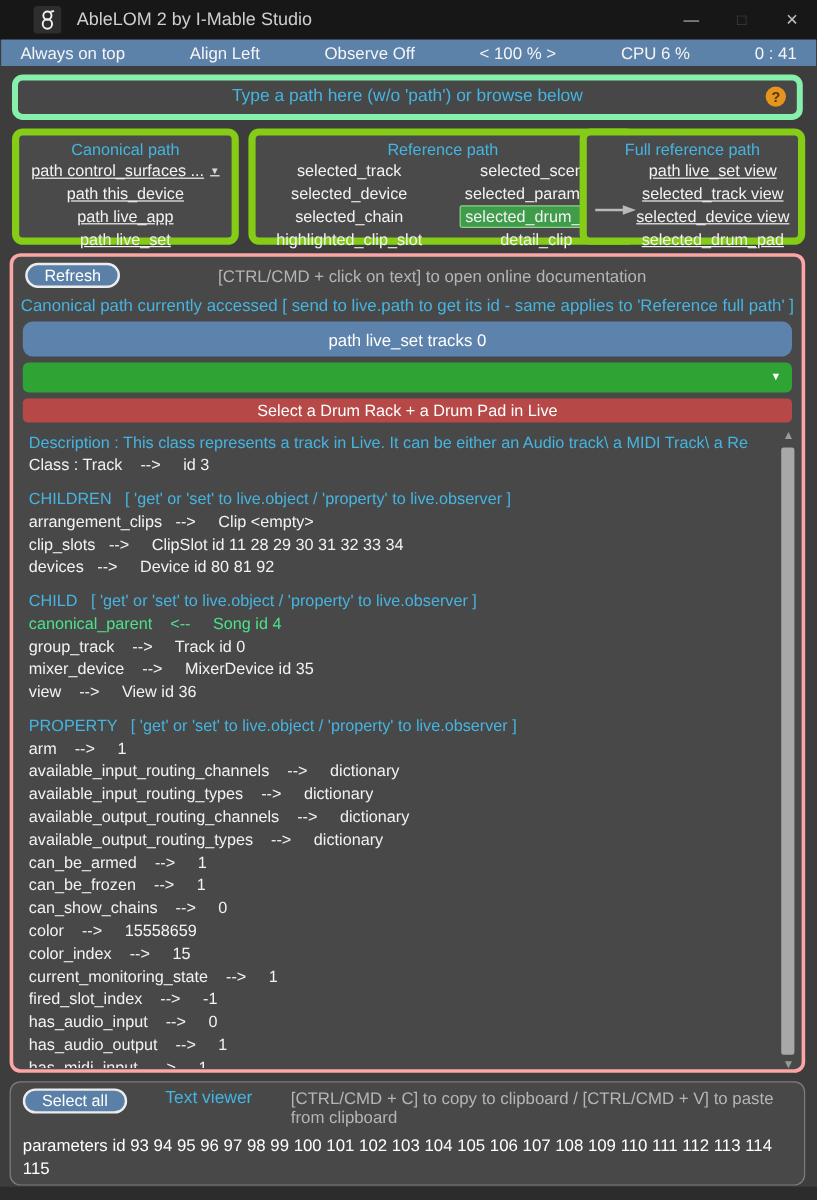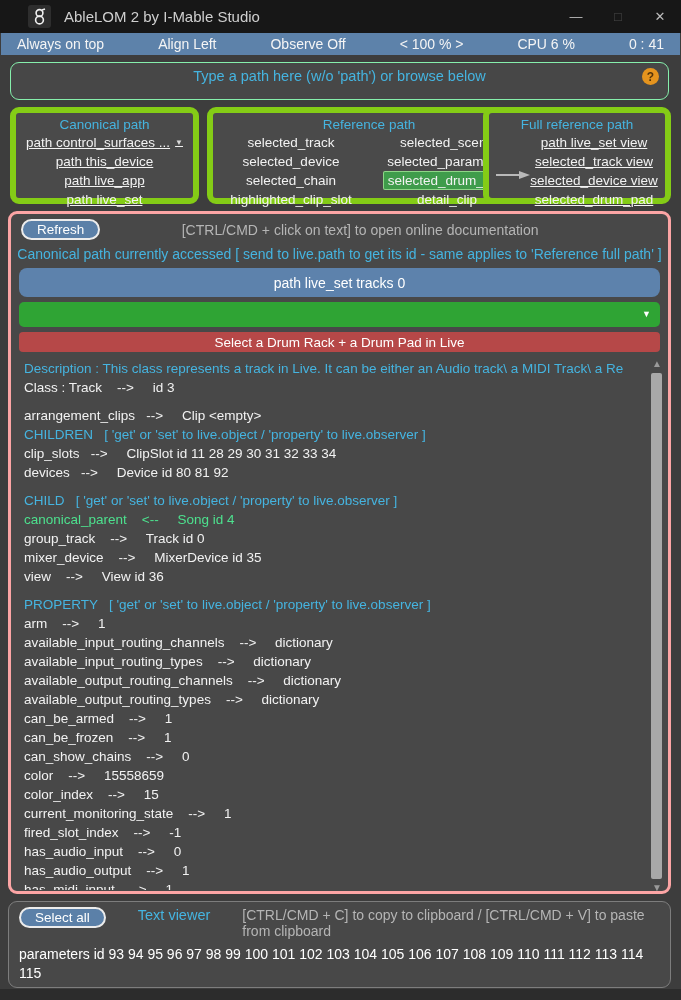--- a/index.html
+++ b/index.html
@@ -20,21 +20,21 @@
   .win-btn{width:42px;height:100%;display:flex;align-items:center;justify-content:center;
     font-size:13px;color:#bdbdbd;cursor:default;}
   .win-btn.max{color:#4a4a4a;}
   
   .toolbar{position:absolute;top:33px;left:1px;right:1px;height:22px;background:#5d82aa;
     display:flex;align-items:center;justify-content:space-between;
     padding:0 16px;box-sizing:border-box;color:#f5f5f5;font-size:14px;}
   .toolbar span{white-space:nowrap;}
   
   .pathbox{position:absolute;top:62px;left:10px;width:659px;height:38px;box-sizing:border-box;
-    background:#474747;border:1px solid #86efac;border-radius:9px;
+    background:#474747;border:5px solid #86efac;border-radius:9px;
     text-align:center;padding-top:5px;color:#45b4e0;font-size:14.5px;}
   .help-circle{position:absolute;top:5px;right:9px;width:17px;height:17px;border-radius:50%;
     background:#e5941e;color:#53330a;font-size:12px;font-weight:bold;
     display:flex;align-items:center;justify-content:center;}
   
   .panel{position:absolute;top:107px;height:97px;box-sizing:border-box;
     background:#4a4a4a;border:6px solid #84cc16;border-radius:9px;
     color:#f2f2f2;font-size:13.5px;padding-top:3px;}
   .panel-title{color:#45b4e0;text-align:center;line-height:17px;font-size:13.5px;}
   .panel-row{text-align:center;line-height:19px;display:flex;justify-content:center;align-items:center;gap:5px;text-decoration:underline;}
@@ -159,22 +159,22 @@
   <div class="cyan-line">Canonical path currently accessed [ send to live.path to get its id - same applies to 'Reference full path' ]</div>
   <div class="blue-btn">path live_set tracks 0</div>
   <div class="green-select">
     <span class="caret">▼</span>
   </div>
   <div class="red-bar">Select a Drum Rack + a Drum Pad in Live</div>
   <div class="console">
       <div class="line cyan">Description : This class represents a track in Live. It can be either an Audio track\ a MIDI Track\ a Re</div>
       <div class="line white">Class : Track    --&gt;     id 3</div>
       <div class="line gap"></div>
+      <div class="line cyan">CHILDREN   [ 'get' or 'set' to live.object / 'property' to live.observer ]</div>
       <div class="line white">arrangement_clips   --&gt;     Clip &lt;empty&gt;</div>
-      <div class="line cyan">CHILDREN   [ 'get' or 'set' to live.object / 'property' to live.observer ]</div>
       <div class="line white">clip_slots   --&gt;     ClipSlot id 11 28 29 30 31 32 33 34</div>
       <div class="line white">devices   --&gt;     Device id 80 81 92</div>
       <div class="line gap"></div>
       <div class="line cyan">CHILD   [ 'get' or 'set' to live.object / 'property' to live.observer ]</div>
       <div class="line green">canonical_parent    &lt;--     Song id 4</div>
       <div class="line white">group_track    --&gt;     Track id 0</div>
       <div class="line white">mixer_device    --&gt;     MixerDevice id 35</div>
       <div class="line white">view    --&gt;     View id 36</div>
       <div class="line gap"></div>
       <div class="line cyan">PROPERTY   [ 'get' or 'set' to live.object / 'property' to live.observer ]</div>

